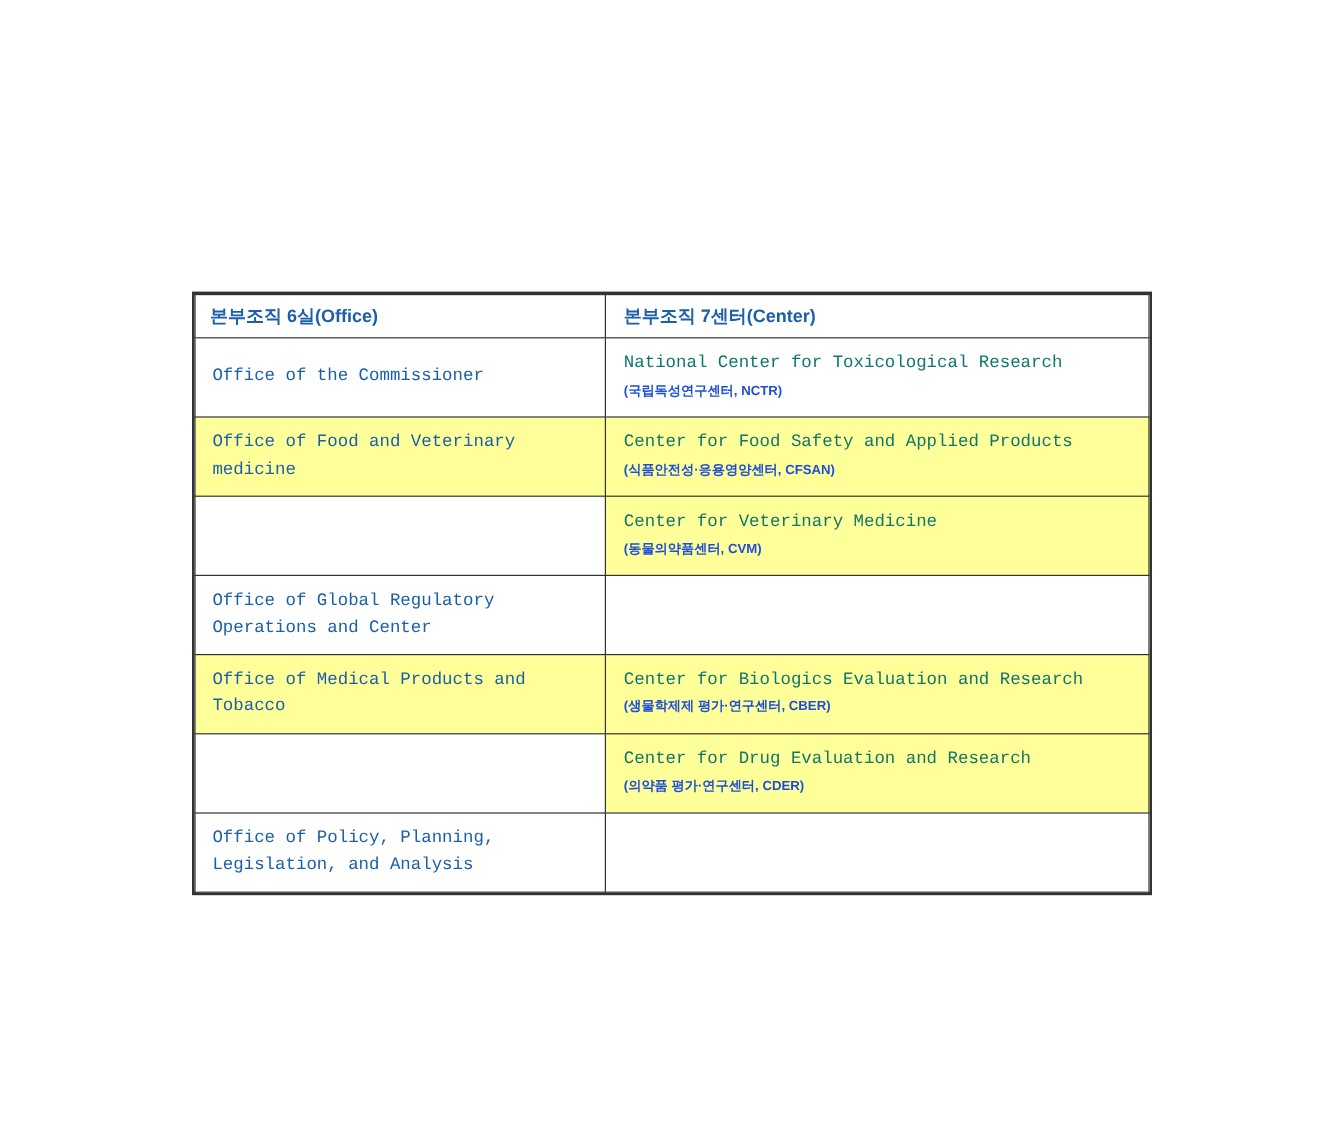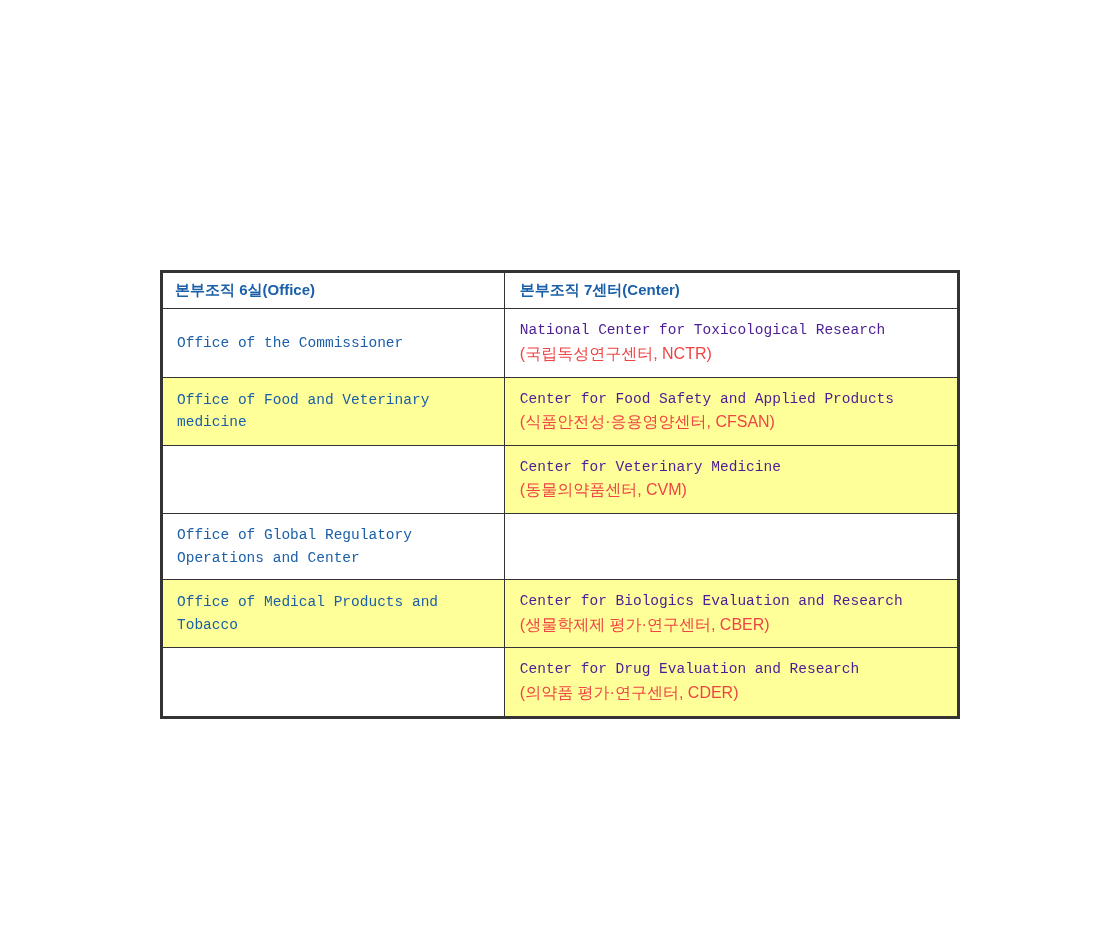--- a/index.html
+++ b/index.html
@@ -62,27 +62,28 @@
 
     .yellow-bg {
       background-color: #ffff99;
     }
 
     .white-bg {
       background-color: #fff;
     }
 
     .korean {
-      color: #ef4444;
+      color: #1d4ed8;
       font-family: 'Malgun Gothic', 'Apple SD Gothic Neo', sans-serif;
-      font-size: 16px;
+      font-size: 11px;
+      font-weight: bold;
     }
 
     .right-english {
-      color: #4c1d95;
+      color: #0f766e;
     }
   </style>
 </head>
 <body>
 
 <div class="table-container">
   <table>
     <thead>
       <tr>
         <th class="col-left">본부조직 6실(Office)</th>
@@ -107,15 +108,19 @@
           <td class="col-right white-bg"></td>
         </tr>
         <tr>
           <td class="col-left yellow-bg">Office of Medical Products and Tobacco</td>
           <td class="col-right yellow-bg"><span class="right-english">Center for Biologics Evaluation and Research</span><br><span class="korean">(생물학제제 평가·연구센터, CBER)</span></td>
         </tr>
         <tr>
           <td class="col-left white-bg"></td>
           <td class="col-right yellow-bg"><span class="right-english">Center for Drug Evaluation and Research</span><br><span class="korean">(의약품 평가·연구센터, CDER)</span></td>
         </tr>
+        <tr>
+          <td class="col-left white-bg">Office of Policy, Planning, Legislation, and Analysis</td>
+          <td class="col-right white-bg"></td>
+        </tr>
       </tbody>
   </table>
 </div>
 
 </body></html>

